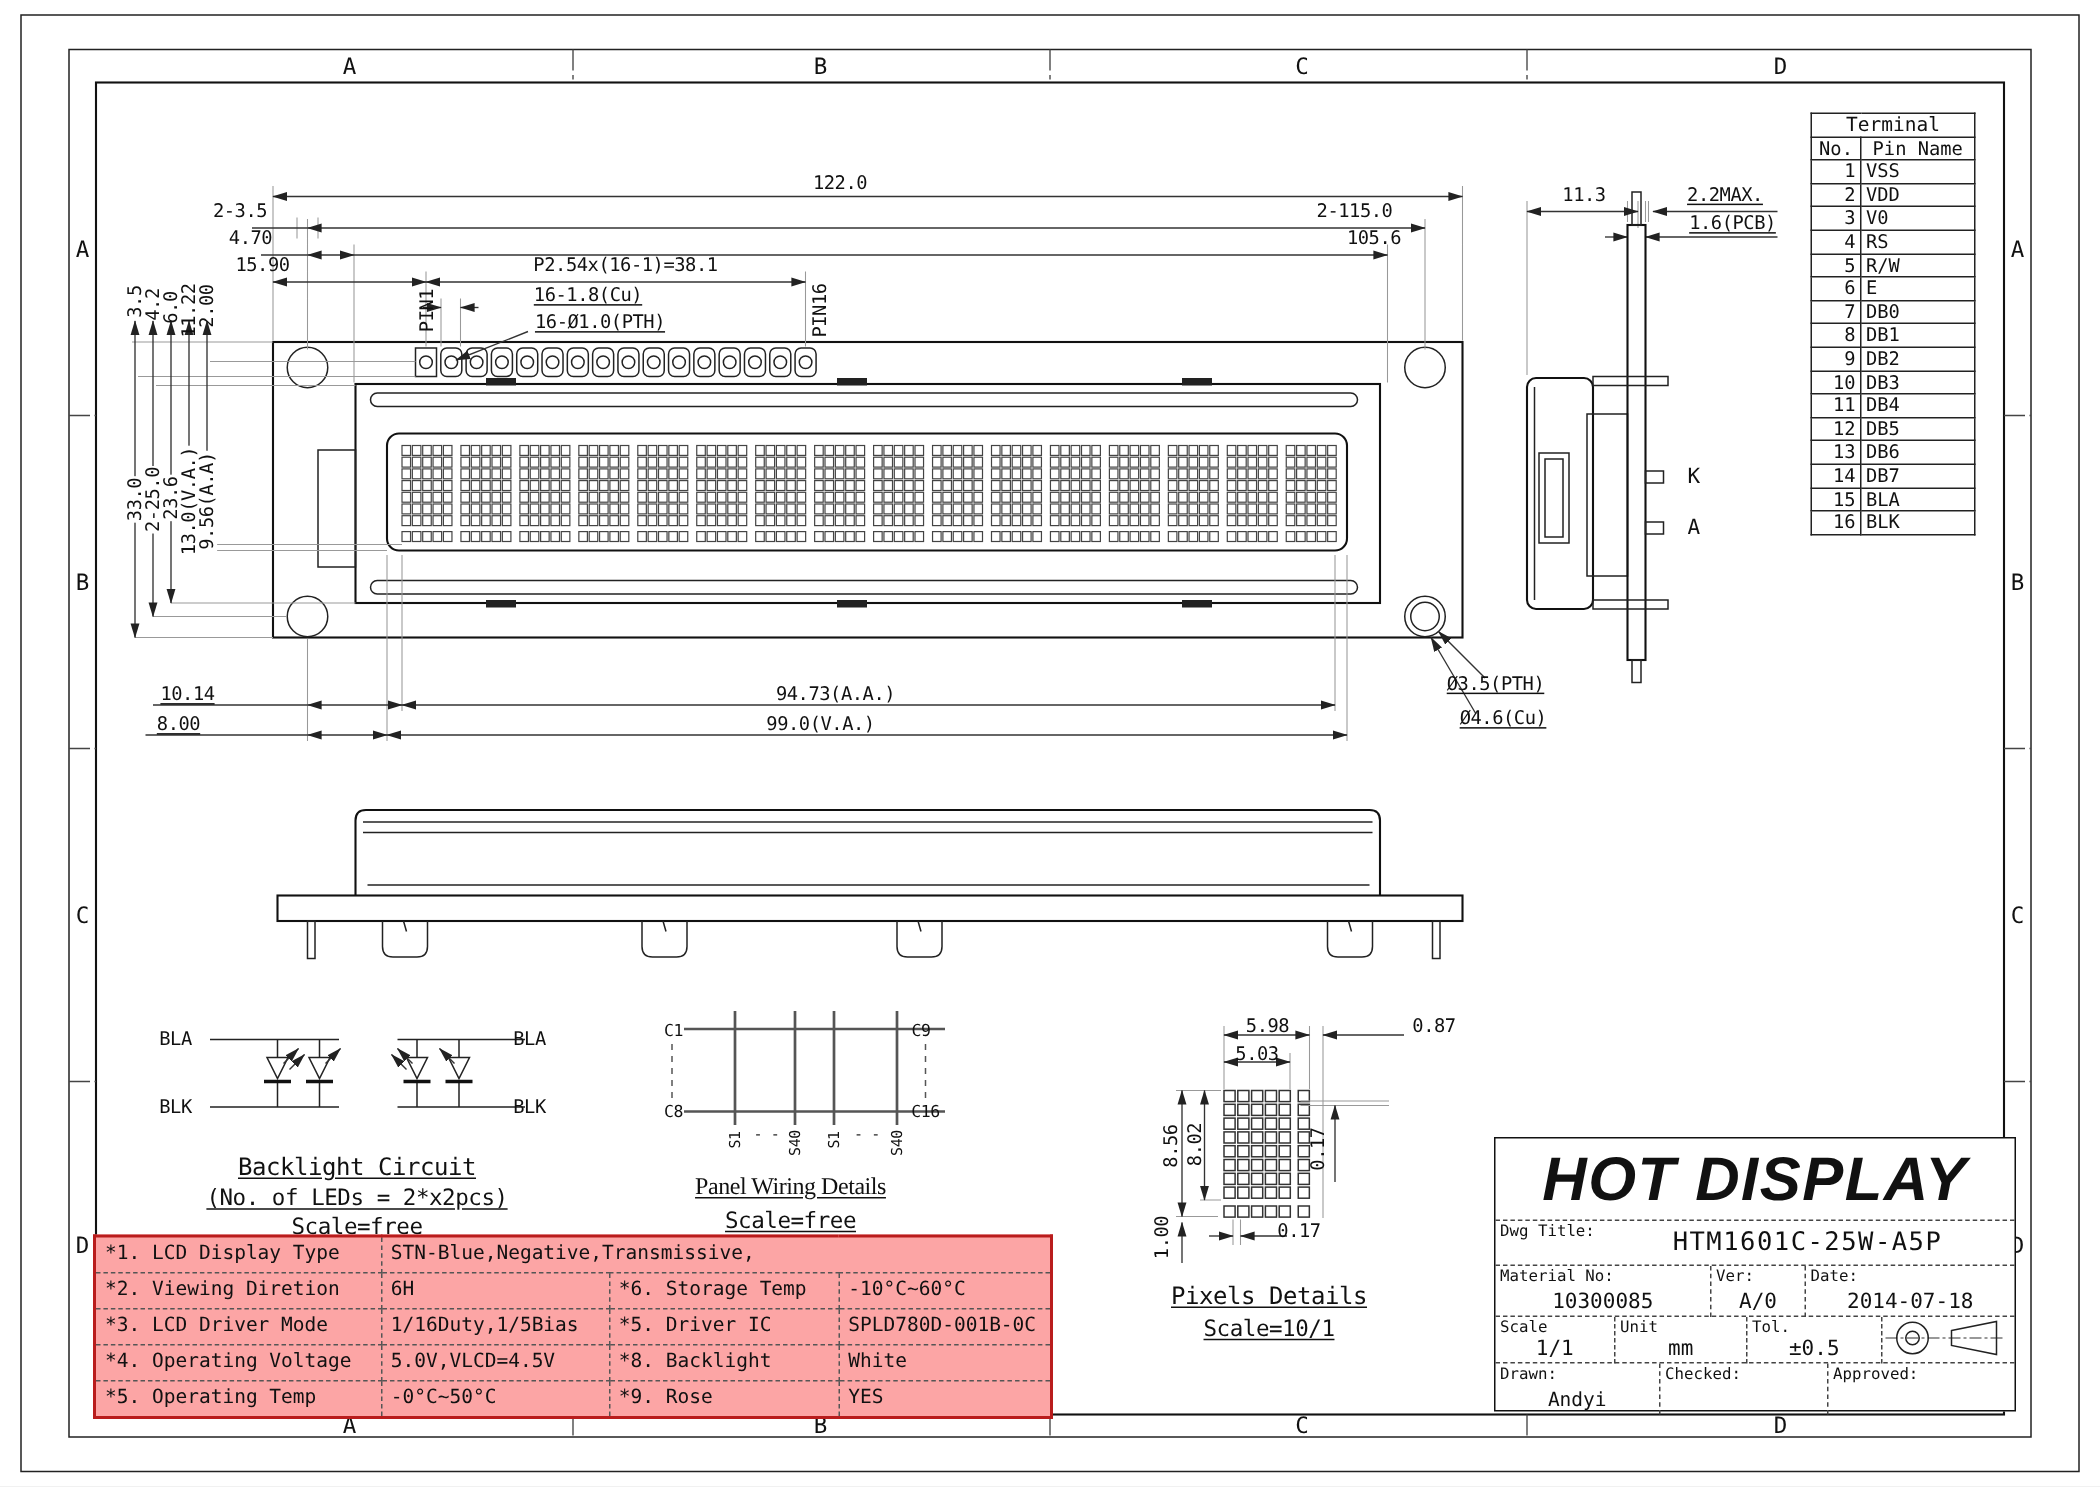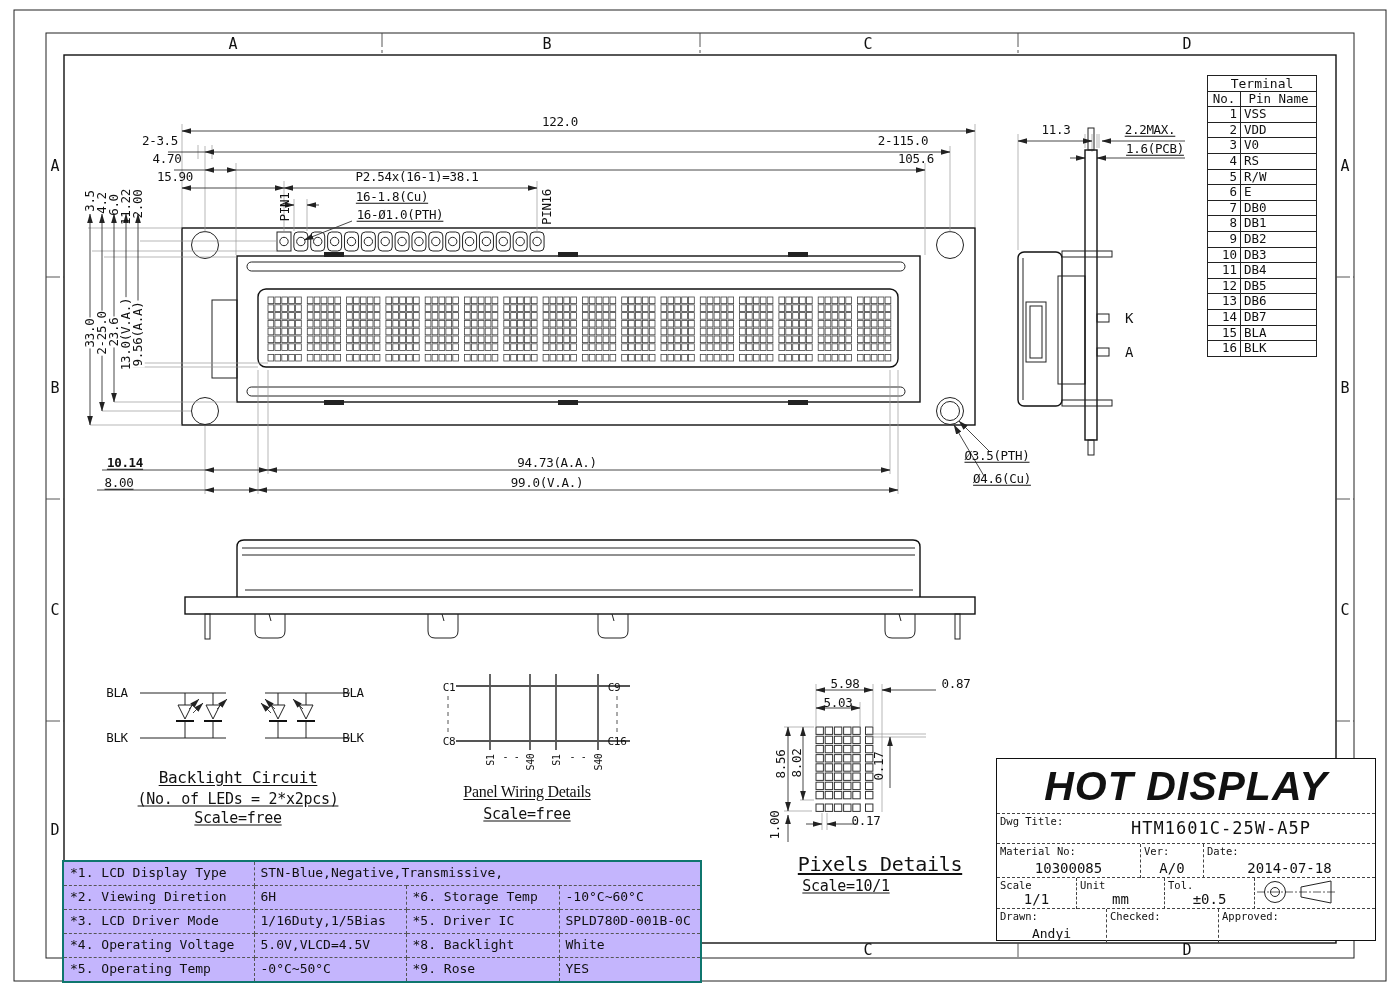--- a/index.html
+++ b/index.html
@@ -21,26 +21,26 @@
   #labels span.u{text-decoration:underline;text-underline-offset:2px}
   #labels span.bg{background:#fff;padding:0 1px}
   #zones span{position:absolute;transform:translate(-50%,-50%);font-size:15px}
   
   #termtable{position:absolute;left:1207px;top:75px;width:110px;border-collapse:collapse;background:#fff}
   #termtable th,#termtable td{border:1px solid #222;font-size:12.5px;font-weight:normal;
         padding:0 3px;height:14.6px;line-height:1;white-space:nowrap}
   #termtable .tt-title{text-align:center;font-size:13px}
   #termtable td.num{text-align:right;width:26px}
   
-  #spectable{position:absolute;left:62px;top:860px;width:638px;border-collapse:collapse;
-        background:#c4b5fd;table-layout:fixed;border:2px solid #0f766e}
+  #spectable{position:absolute;left:62px;top:823px;width:638px;border-collapse:collapse;
+        background:#fca5a5;table-layout:fixed;border:2px solid #b91c1c}
   #spectable td{border:1px dashed #555;font-size:13px;padding:1px 6px;height:21px;
         line-height:1.1;white-space:nowrap;overflow:hidden}
   
-  #tblock{position:absolute;left:996px;top:758px;width:380px;height:183px;border:1.6px solid #111;
+  #tblock{position:absolute;left:996px;top:758px;width:348px;height:183px;border:1.6px solid #111;
         background:#fff;box-sizing:border-box}
   #tblock .trow{position:absolute;left:0;right:0;border-top:1px dashed #444;display:flex}
   #tblock .tcell{position:relative;height:100%;border-left:1px dashed #444;box-sizing:border-box}
   #tblock .tcell:first-child{border-left:none}
   #tblock .tlab{position:absolute;top:1px;left:3px;font-size:10.5px;white-space:nowrap}
   #tblock .tval{position:absolute;left:0;right:0;bottom:2px;text-align:center;font-size:14px;white-space:nowrap}
   #tblock #company{position:absolute;top:0;left:0;right:0;height:54px;display:flex;
         align-items:center;justify-content:center;font-family:"Liberation Sans",sans-serif;
         font-weight:bold;font-style:italic;font-size:41px;letter-spacing:1px}
   #tblock .dwgval{position:absolute;left:70px;right:0;top:4px;text-align:center;font-size:17px;letter-spacing:1px}
@@ -939,21 +939,21 @@
       <span class="" style="left: 90px; top: 201px; transform: translate(-50%, -50%) rotate(-90deg);">3.5</span>
       <span class="" style="left: 102px; top: 203px; transform: translate(-50%, -50%) rotate(-90deg);">4.2</span>
       <span class="" style="left: 114px; top: 205px; transform: translate(-50%, -50%) rotate(-90deg);">6.0</span>
       <span class="" style="left: 126px; top: 207px; transform: translate(-50%, -50%) rotate(-90deg);">11.22</span>
       <span class="" style="left: 138px; top: 204px; transform: translate(-50%, -50%) rotate(-90deg);">2.00</span>
       <span class="bg" style="left: 90px; top: 333px; transform: translate(-50%, -50%) rotate(-90deg);">33.0</span>
       <span class="bg" style="left: 102px; top: 333px; transform: translate(-50%, -50%) rotate(-90deg);">2-25.0</span>
       <span class="bg" style="left: 114px; top: 332px; transform: translate(-50%, -50%) rotate(-90deg);">23.6</span>
       <span class="bg" style="left: 126px; top: 334px; transform: translate(-50%, -50%) rotate(-90deg);">13.0(V.A.)</span>
       <span class="bg" style="left: 138px; top: 334px; transform: translate(-50%, -50%) rotate(-90deg);">9.56(A.A)</span>
-      <span class="u " style="left: 125px; top: 463px; font-weight: bold;">10.14</span>
+      <span class="u " style="left: 125px; top: 463px;">10.14</span>
       <span class="" style="left: 557px; top: 463px;">94.73(A.A.)</span>
       <span class="u " style="left: 119px; top: 483px;">8.00</span>
       <span class="" style="left: 547px; top: 483px;">99.0(V.A.)</span>
       <span class="u " style="left: 997px; top: 456px;">Ø3.5(PTH)</span>
       <span class="u " style="left: 990px; top: 479px; padding-left: 24px;">Ø4.6(Cu)</span>
       <span class="" style="left: 1056px; top: 130px;">11.3</span>
       <span class="u " style="left: 1150px; top: 130px;">2.2MAX.</span>
       <span class="u " style="left: 1155px; top: 149px;">1.6(PCB)</span>
       <span class="" style="left: 1129px; top: 318px; font-size: 14px;">K</span>
       <span class="" style="left: 1129px; top: 352px; font-size: 14px;">A</span>
@@ -977,21 +977,21 @@
       <span class="u " style="left: 527px; top: 792px; font-size: 16px; font-family: Liberation Serif, serif;">Panel Wiring Details</span>
       <span class="u " style="left: 527px; top: 814px; font-size: 15px;">Scale=free</span>
       <span class="" style="left: 845px; top: 684px;">5.98</span>
       <span class="" style="left: 956px; top: 684px;">0.87</span>
       <span class="" style="left: 838px; top: 703px;">5.03</span>
       <span class="" style="left: 781px; top: 764px; transform: translate(-50%, -50%) rotate(-90deg);">8.56</span>
       <span class="" style="left: 797px; top: 763px; transform: translate(-50%, -50%) rotate(-90deg);">8.02</span>
       <span class="" style="left: 879px; top: 766px; transform: translate(-50%, -50%) rotate(-90deg);">0.17</span>
       <span class="" style="left: 775px; top: 825px; transform: translate(-50%, -50%) rotate(-90deg);">1.00</span>
       <span class="" style="left: 866px; top: 821px;">0.17</span>
-      <span class="u " style="left: 880px; top: 864px; font-size: 20px;">Pixels Details</span>
+      <span class="u " style="left: 846px; top: 864px; font-size: 16px;">Pixels Details</span>
       <span class="u " style="left: 846px; top: 886px; font-size: 15px;">Scale=10/1</span>
     </div>
 <div id="zones">
       <span style="left: 233px; top: 44px;">A</span>
       <span style="left: 233px; top: 950px;">A</span>
       <span style="left: 55px; top: 166px;">A</span>
       <span style="left: 1345px; top: 166px;">A</span>
       <span style="left: 547px; top: 44px;">B</span>
       <span style="left: 547px; top: 950px;">B</span>
       <span style="left: 55px; top: 388px;">B</span>

